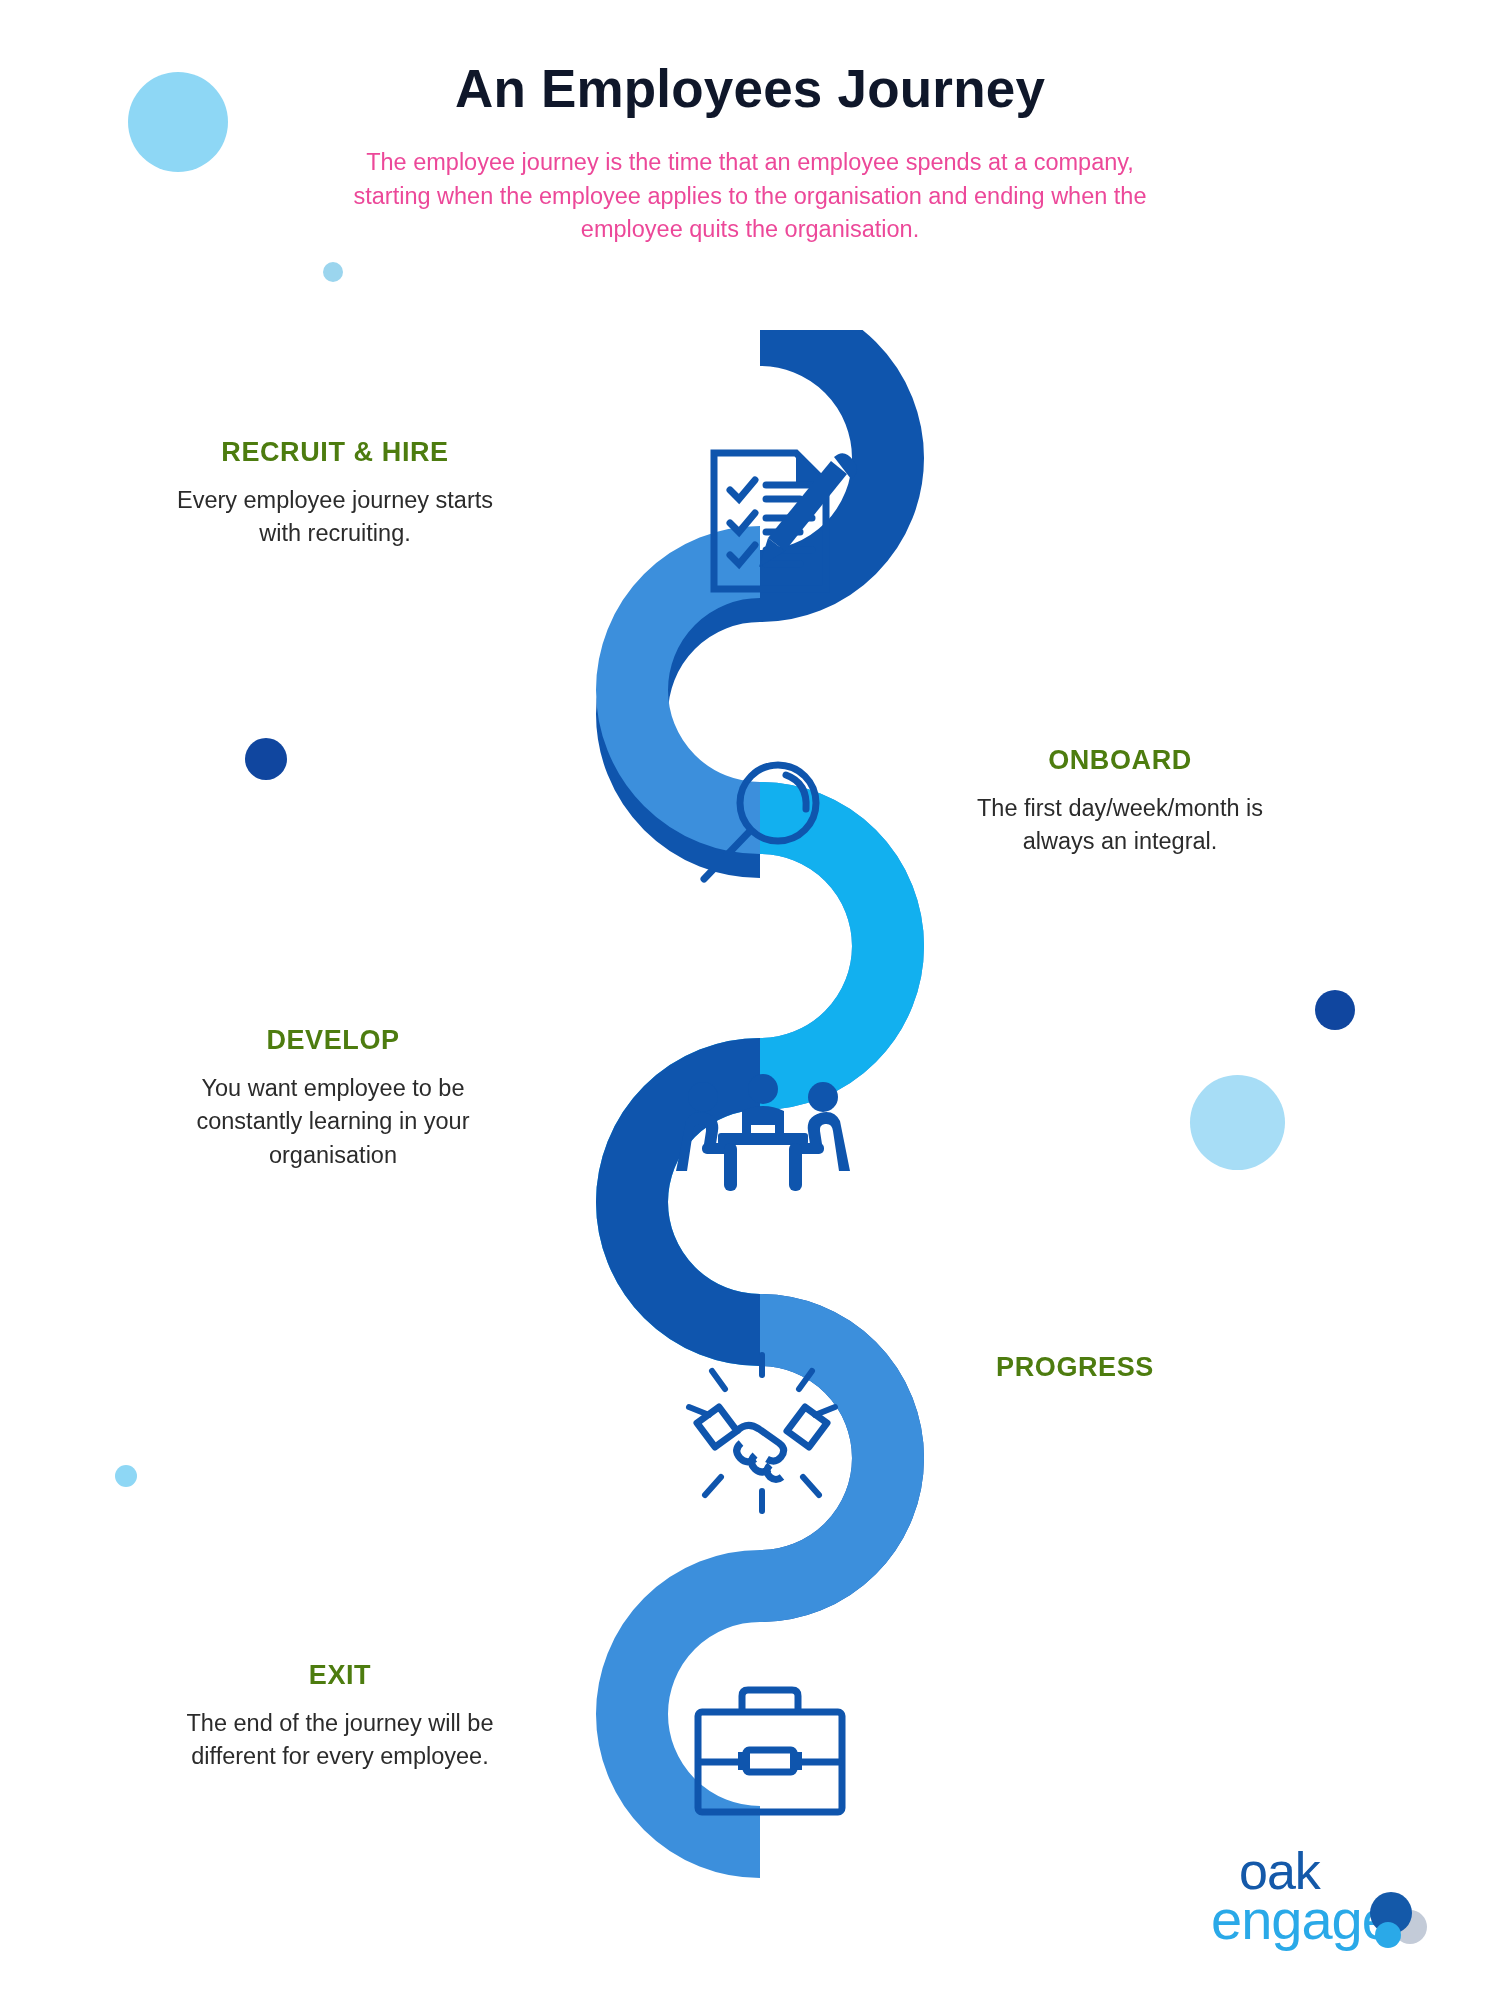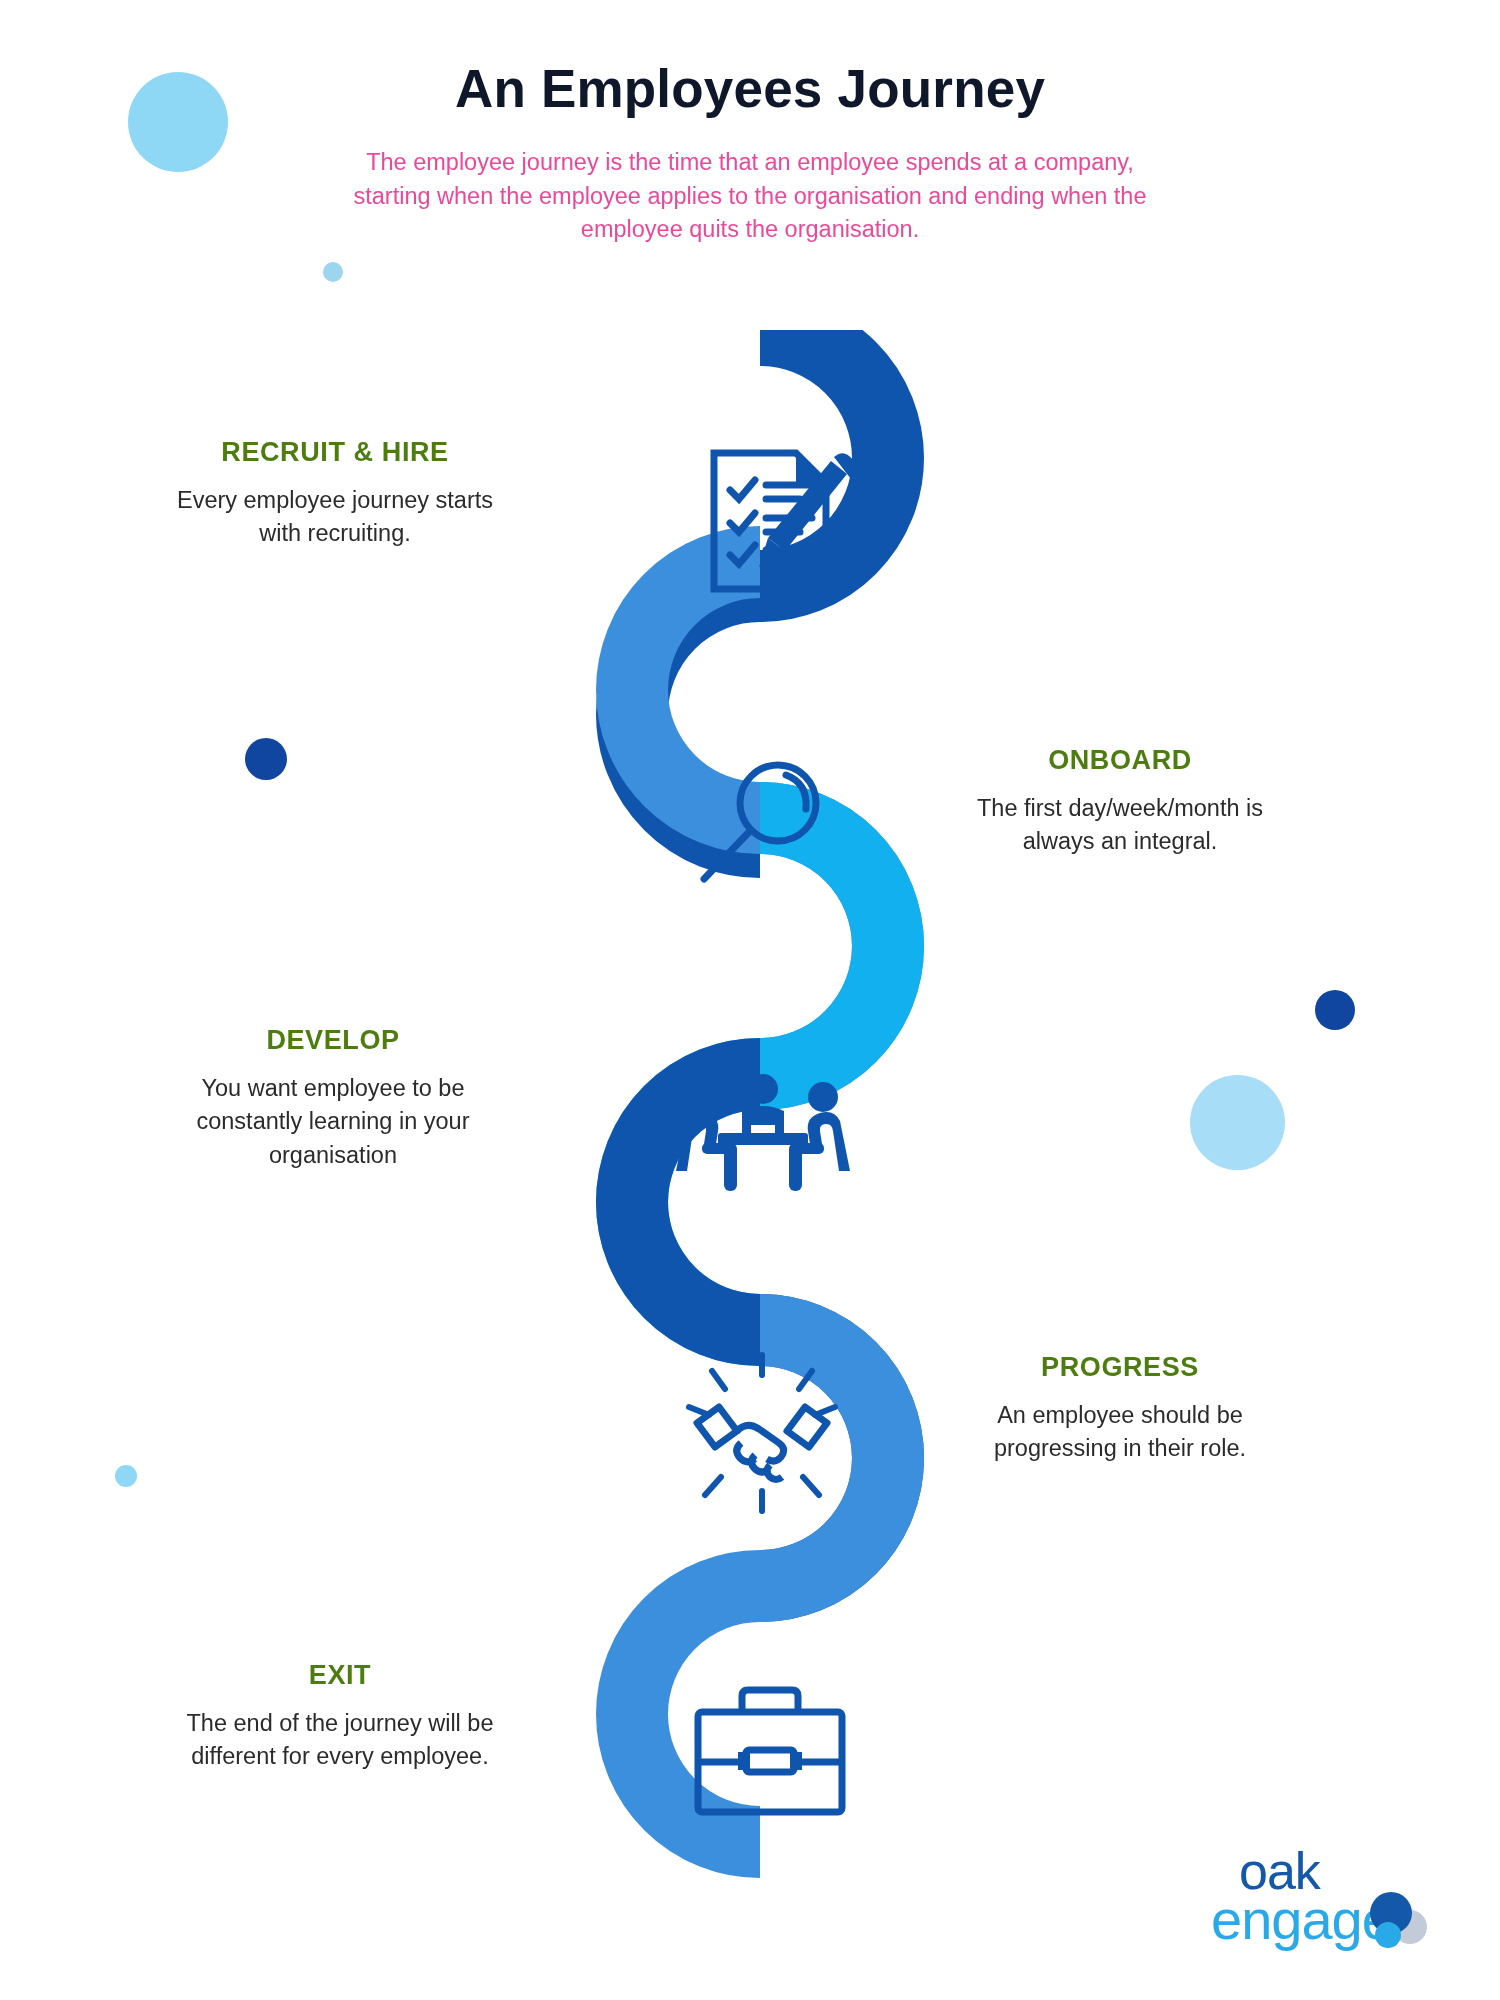--- a/index.html
+++ b/index.html
@@ -180,23 +180,22 @@
 <div class="sect right" style="left:955px; top:745px;">
   <div class="head">ONBOARD</div>
   <div class="body">The first day/week/month is always an integral.</div>
 </div>
 
 <div class="sect left" style="left:168px; top:1025px;">
   <div class="head">DEVELOP</div>
   <div class="body">You want employee to be constantly learning in your organisation</div>
 </div>
 
-<div class="sect right" style="left:955px; top:1352px;">
+<div class="sect right" style="left:910px; top:1352px;">
   <div class="head">PROGRESS</div>
-  <div class="body">An employee should be progressing in their role.</div>
 </div>
 
 <div class="sect left" style="left:175px; top:1660px;">
   <div class="head">EXIT</div>
   <div class="body">The end of the journey will be different for every employee.</div>
 </div>
 
 <div class="logo">
   <svg viewBox="0 0 235 115" width="235" height="115">
     <text x="28" y="46" font-family="Liberation Sans, sans-serif" font-size="52" fill="#1459a9" letter-spacing="-1">oak</text>

